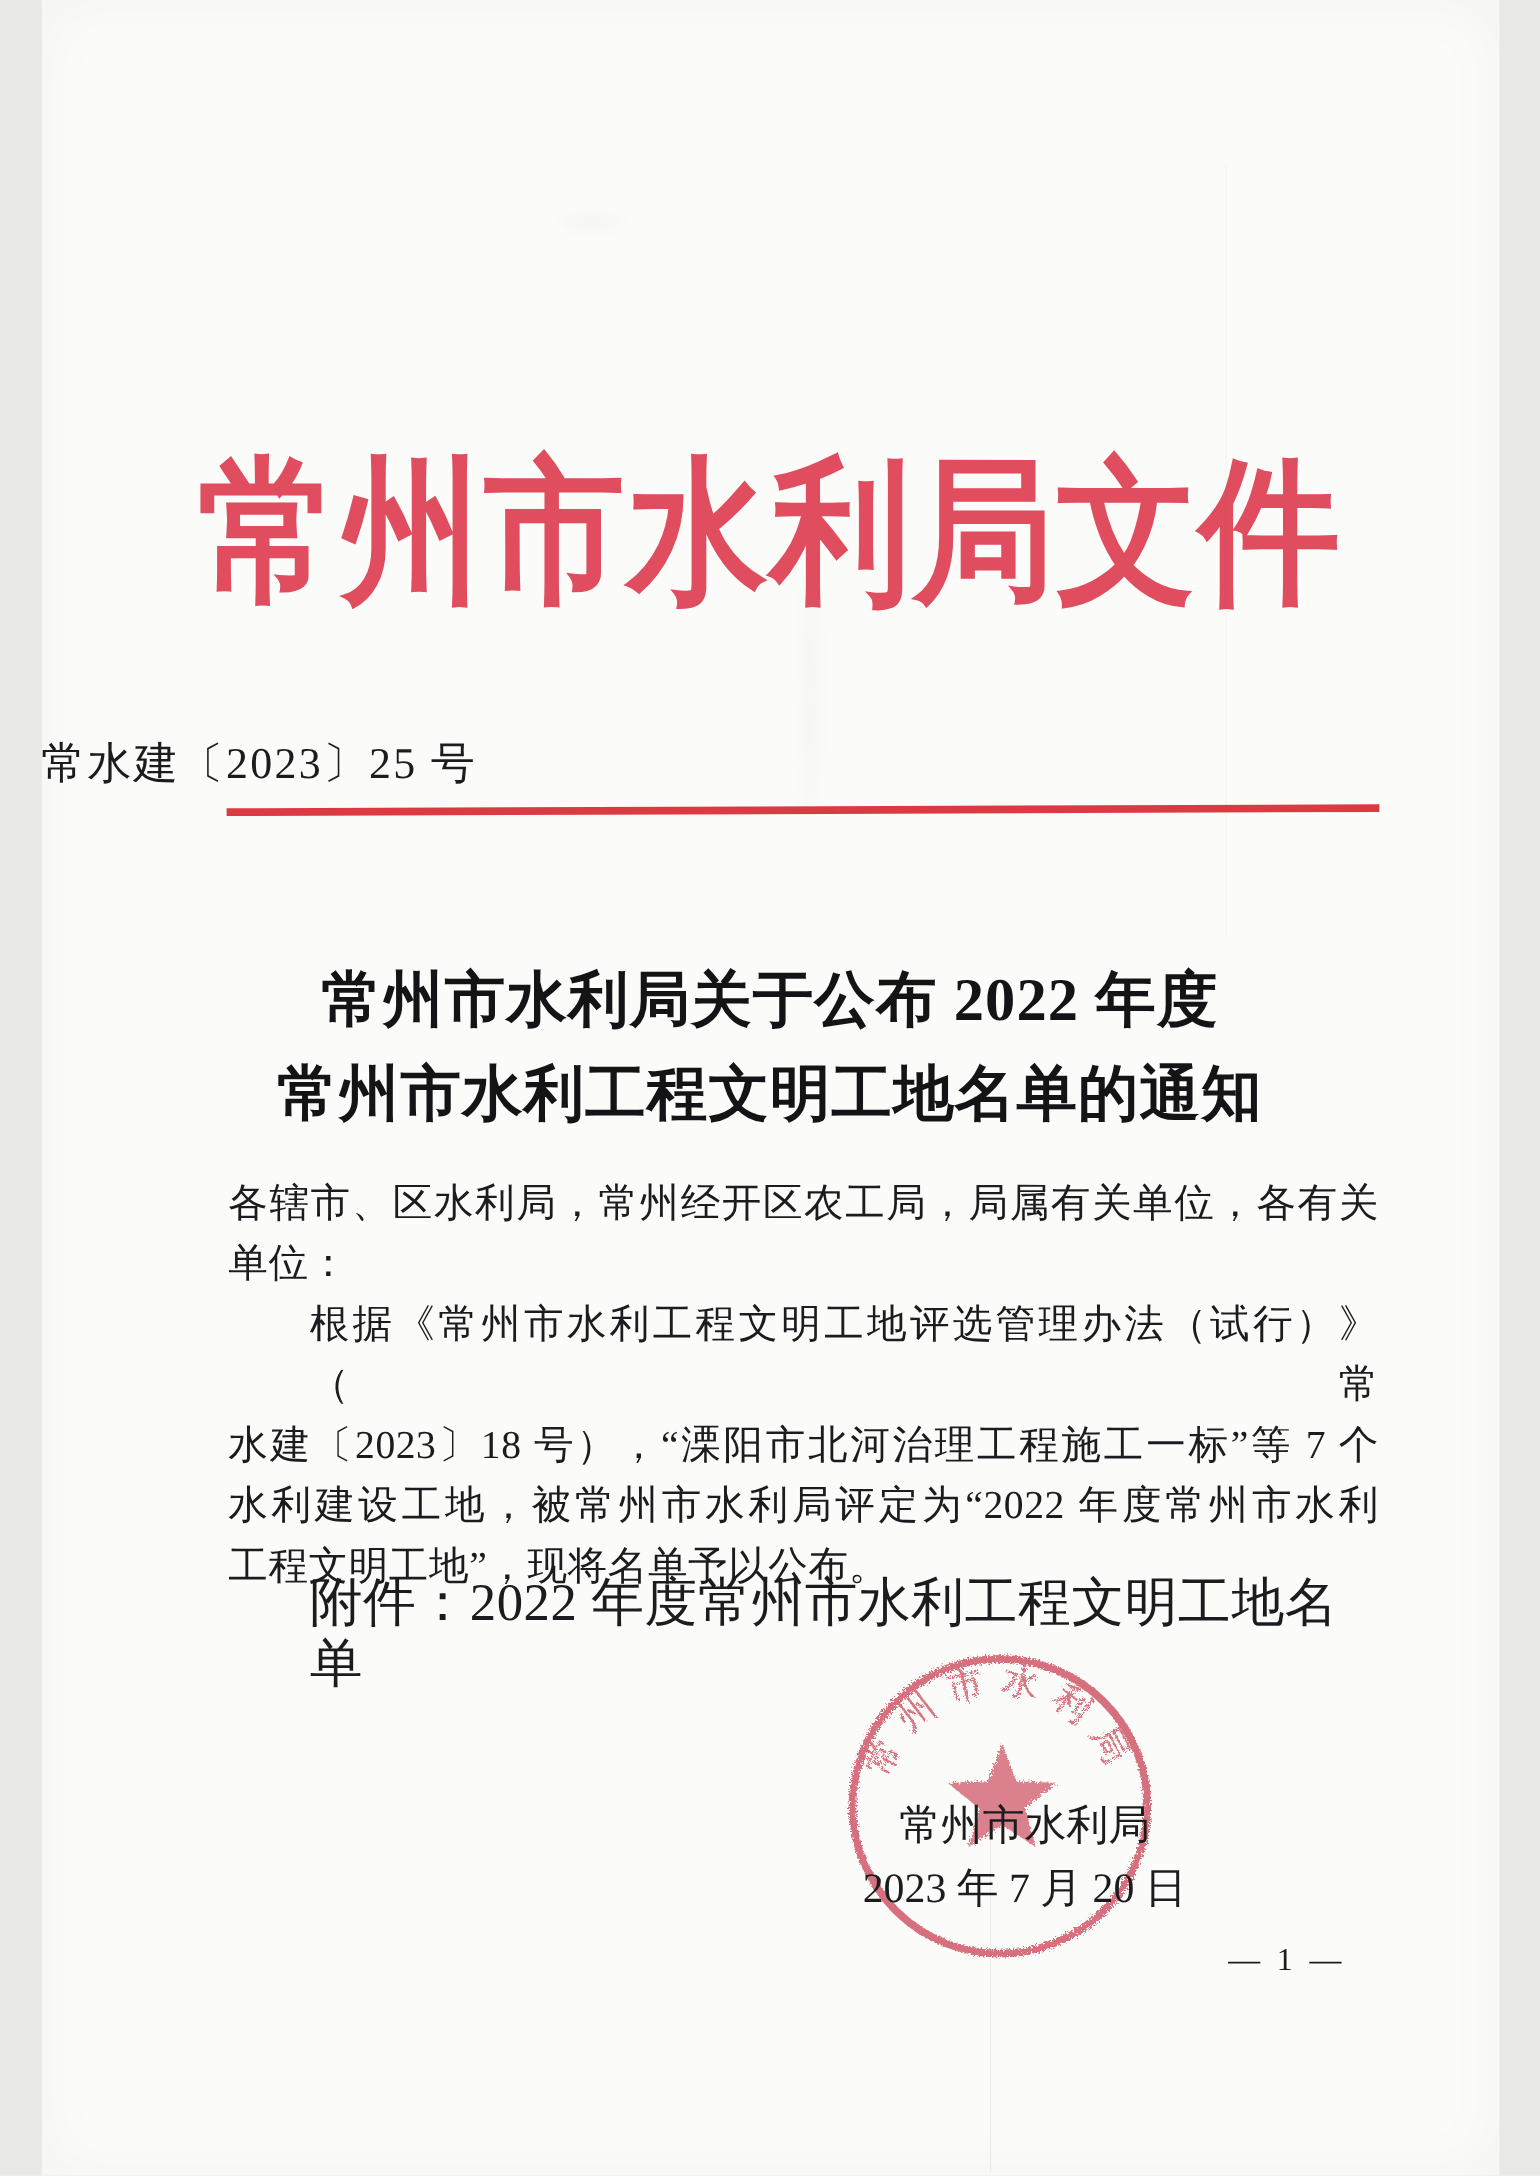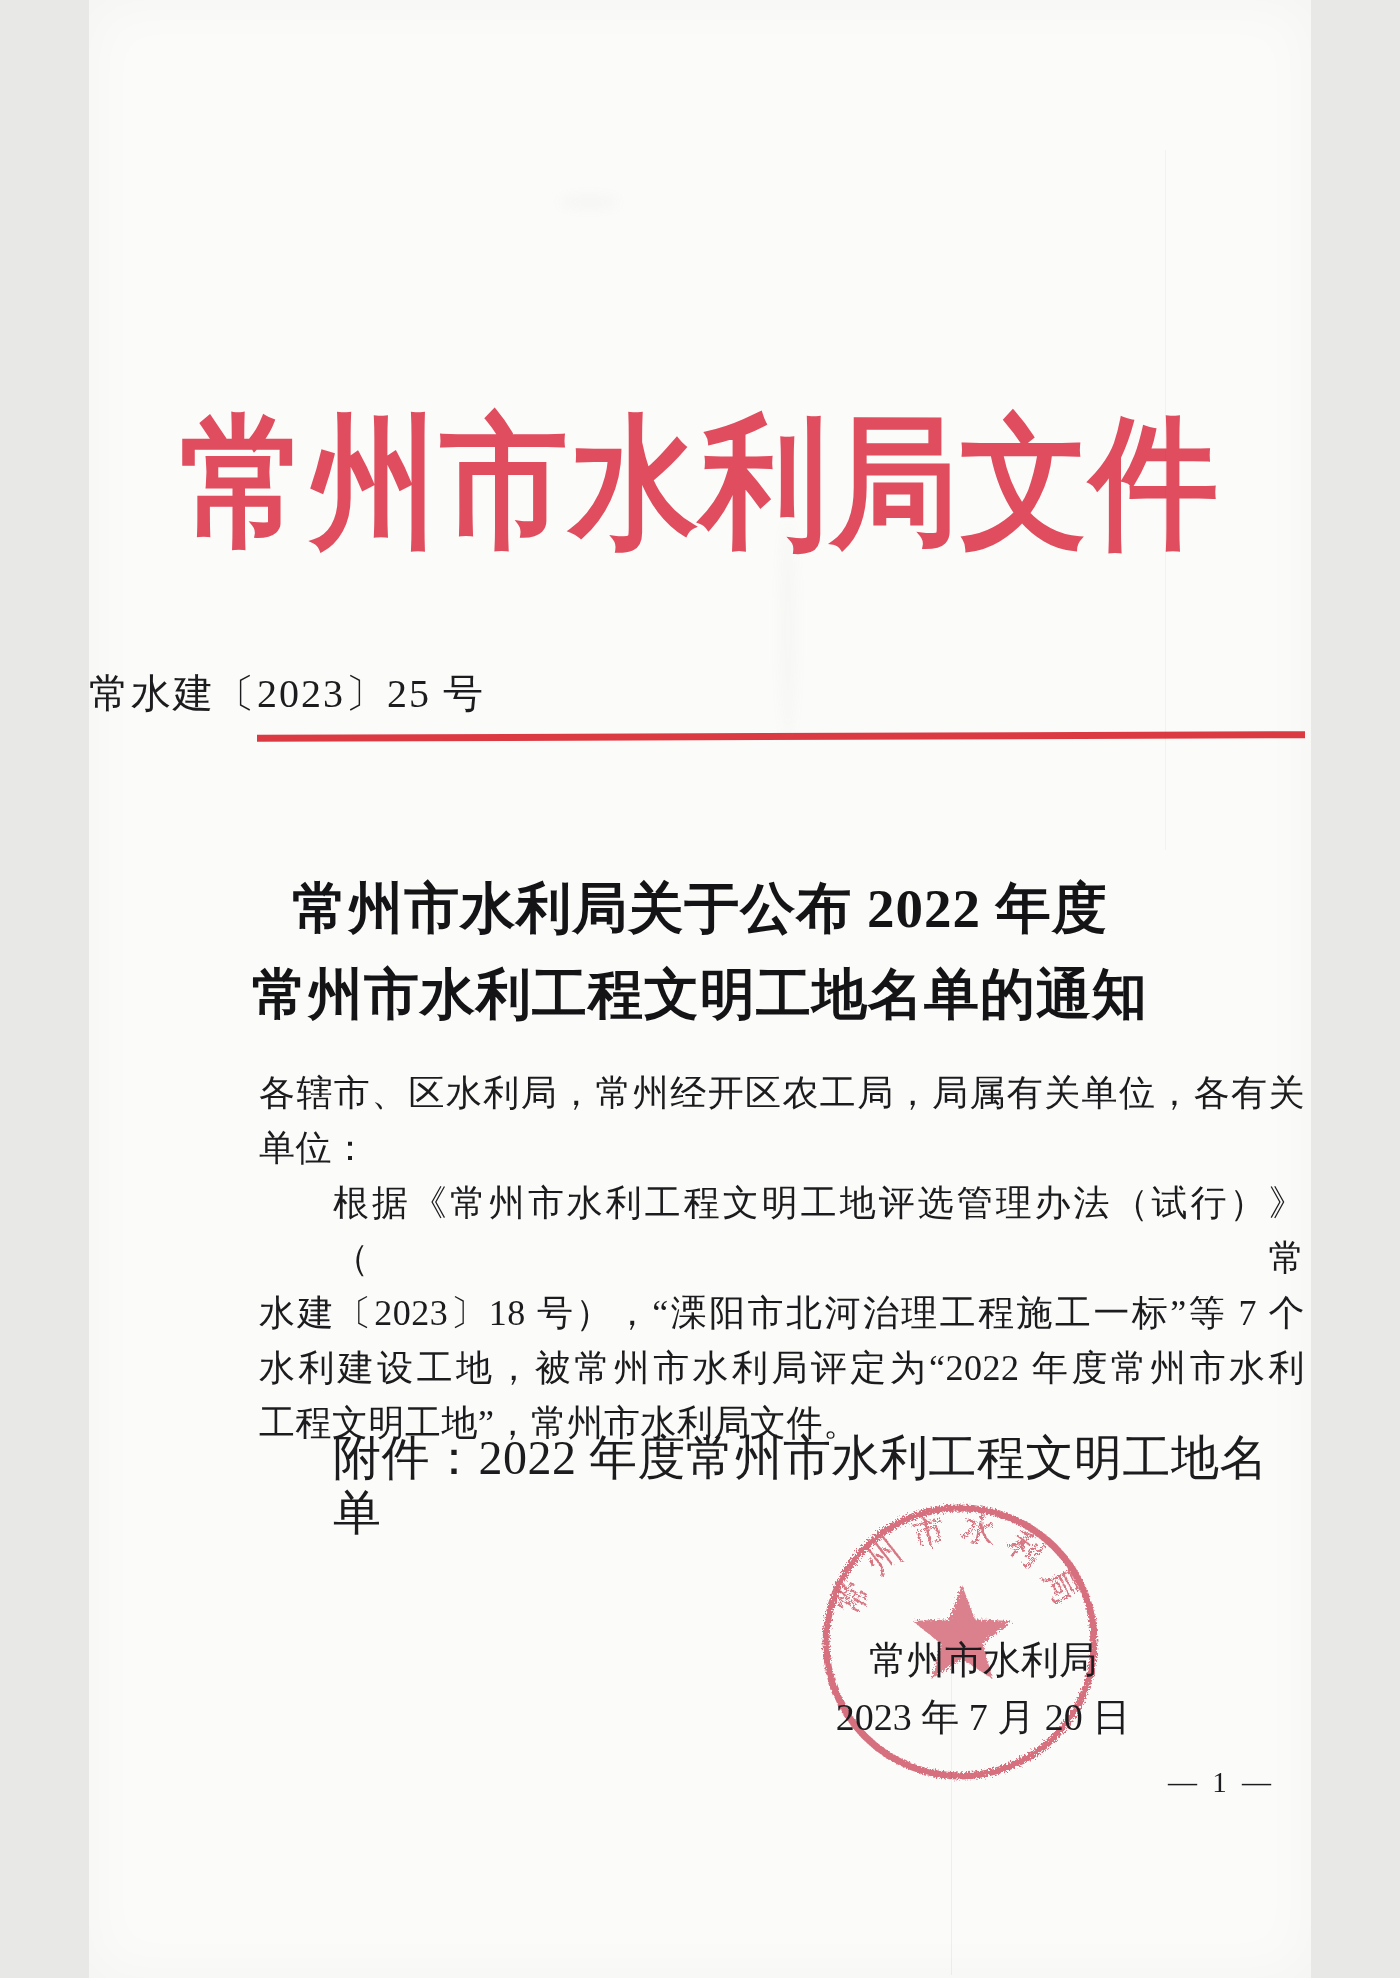--- a/index.html
+++ b/index.html
@@ -2,21 +2,21 @@
 <html lang="zh" style="--paper: #fbfbf9; --header_red: #e04d5f; --line_red: #dc3a42; --stamp_red: #cf4559; --text_black: #1c1c1e;"><head>
 <meta charset="utf-8">
 <style>
   html,body{margin:0;padding:0;}
   body{
     background:#e8e8e6;
     font-family:"Liberation Serif","DejaVu Serif",serif;
   }
   .page{
     position:relative;
-    width:1222px;height:1978px;
+    width:1325px;height:1978px;
     margin:0 auto;
     background:var(--paper,#fbfbf9);
     overflow:hidden;
     box-shadow:inset 0 0 60px rgba(0,0,0,0.03);
     color:var(--text_black,#1c1c1e);
   }
   
   .letterhead{
     position:absolute;left:0;top:388px;width:100%;
     text-align:center;
@@ -117,21 +117,21 @@
     <div>常州市水利局关于公布 2022 年度</div>
     <div>常州市水利工程文明工地名单的通知</div>
   </div>
 
   <div class="body-block">
     <div class="line stretch">各辖市、区水利局，常州经开区农工局，局属有关单位，各有关</div>
     <div class="line">单位：</div>
     <div class="line stretch indent">根据《常州市水利工程文明工地评选管理办法（试行）》（常</div>
     <div class="line stretch">水建〔2023〕18 号），“溧阳市北河治理工程施工一标”等 7 个</div>
     <div class="line stretch">水利建设工地，被常州市水利局评定为“2022 年度常州市水利</div>
-    <div class="line">工程文明工地”，常州市水利局文件。</div>
+    <div class="line">工程文明工地”，现将名单予以公布。</div>
   </div>
 
   <div class="attachment">附件：2022 年度常州市水利工程文明工地名单</div>
 
   <svg class="stamp" viewBox="0 0 296 296" xmlns="http://www.w3.org/2000/svg">
     <defs>
       <filter id="inkSpeckle" x="-10%" y="-10%" width="120%" height="120%">
         <feTurbulence type="fractalNoise" baseFrequency="0.55" numOctaves="2" result="n"></feTurbulence>
         <feDisplacementMap in="SourceGraphic" in2="n" scale="7"></feDisplacementMap>
       </filter>

